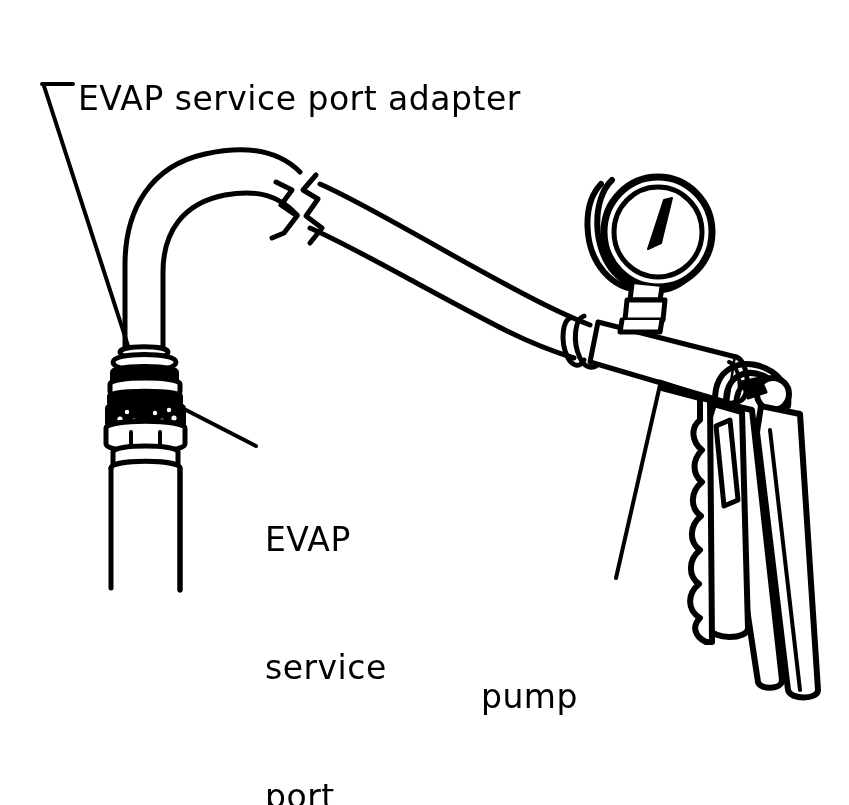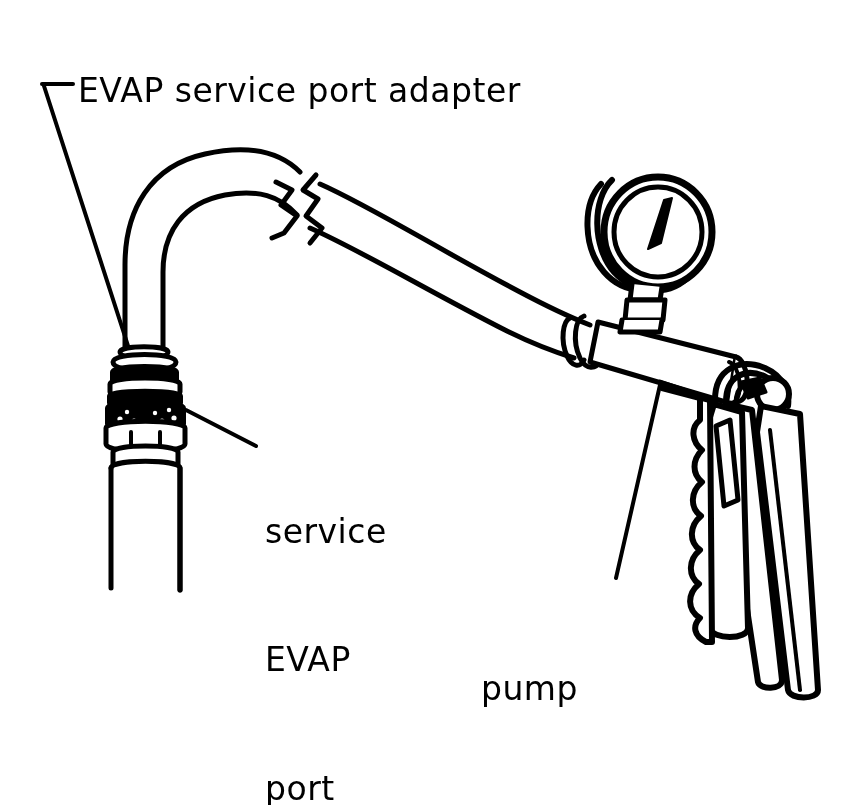--- a/index.html
+++ b/index.html
@@ -23,20 +23,21 @@
     height: 805px;
     display: block;
   }
   .lbl {
     position: absolute;
     color: #000000;
     font-family: "DejaVu Sans", sans-serif;
     font-weight: 400;
     white-space: pre;
     line-height: 1.30;
+    margin-top: 8px;
   }
   #label-adapter {
     left: 78px;
     top: 70px;
     font-size: 33px;
     letter-spacing: 0.5px;
   }
   #label-port {
     left: 265px;
     top: 425px;
@@ -221,22 +222,22 @@
                Z" fill="#ffffff" stroke-width="6"></path>
 
       <path d="M 660 382 L 714 400" fill="none" stroke-width="5"></path>
     </g>
 
   </svg>
 
   <div class="lbl" id="label-adapter">EVAP service port adapter</div>
 
   <div class="lbl" id="label-port">
+    <div>EVAP</div>
     <div>service</div>
-    <div>EVAP</div>
     <div>port</div>
   </div>
 
   <div class="lbl" id="label-pump">
     <div>pump</div>
   </div>
 
 
 </div>
 

